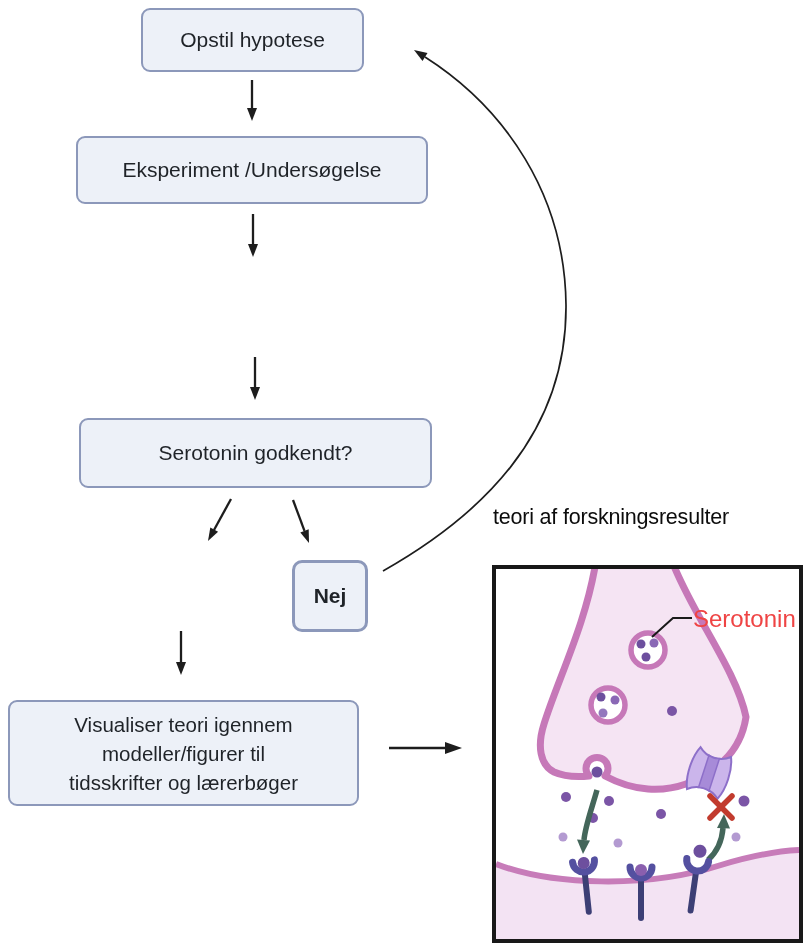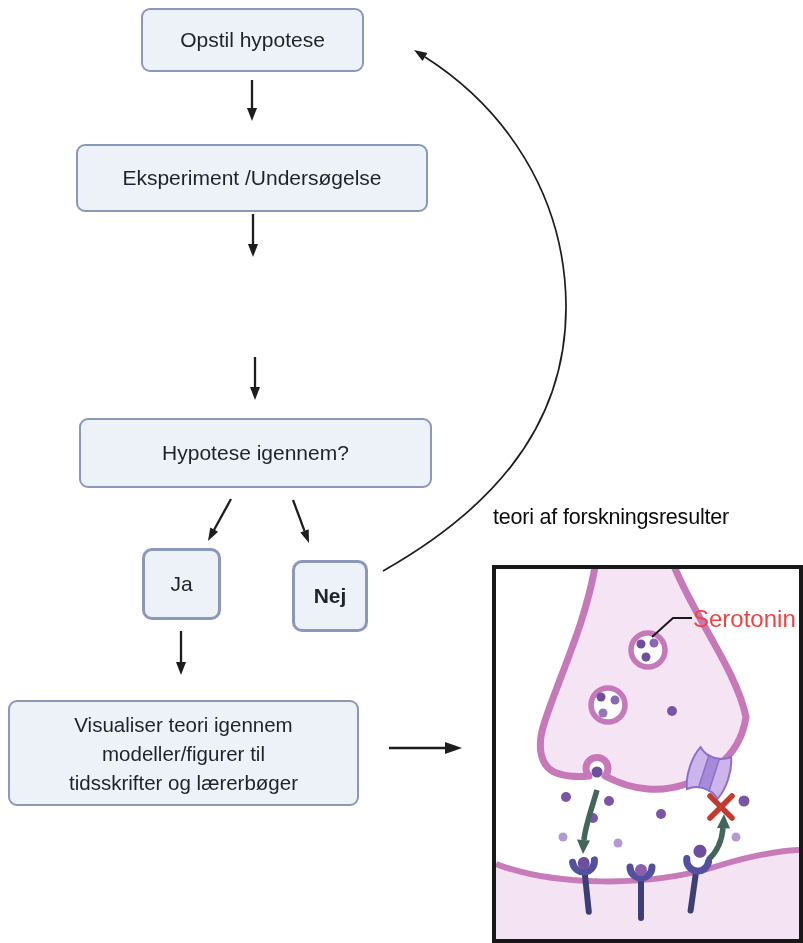--- a/index.html
+++ b/index.html
@@ -55,32 +55,29 @@
     <g>
       <path d="M 383 571 C 480 516, 567 435, 566 305 C 565 195, 505 108, 425 57" fill="none" stroke="#1d1d1d" stroke-width="1.7"></path>
       <polygon points="414,50 427.5,53.1 422.5,60.9" fill="#1d1d1d"></polygon>
     </g>
   </svg>
 
   <div class="fbox" style="left:141px;top:8px;width:223px;height:64px;">
     <span>Opstil hypotese</span>
   </div>
 
-  <div class="fbox" style="left:76px;top:136px;width:352px;height:68px;margin-top:8px;">
+  <div class="fbox" style="left:76px;top:136px;width:352px;height:68px;">
     <span>Eksperiment /Undersøgelse</span>
   </div>
 
 
   <div class="fbox" style="left:79px;top:418px;width:353px;height:70px;">
-    <span>Hypotese igennem?</span>
+    <span>Serotonin godkendt?</span>
   </div>
 
-  <div class="fbox small" style="left:142px;top:548px;width:79px;height:72px;">
-    <span>Ja</span>
-  </div>
 
   <div class="fbox small" style="left:292px;top:560px;width:76px;height:72px;font-weight:bold;">
     <span>Nej</span>
   </div>
 
   <div class="fbox" style="left:8px;top:700px;width:351px;height:106px;font-size:20.5px;line-height:29px;">
     <span>Visualiser teori igennem</span>
     <span>modeller/figurer til</span>
     <span>tidsskrifter og lærerbøger</span>
   </div>

